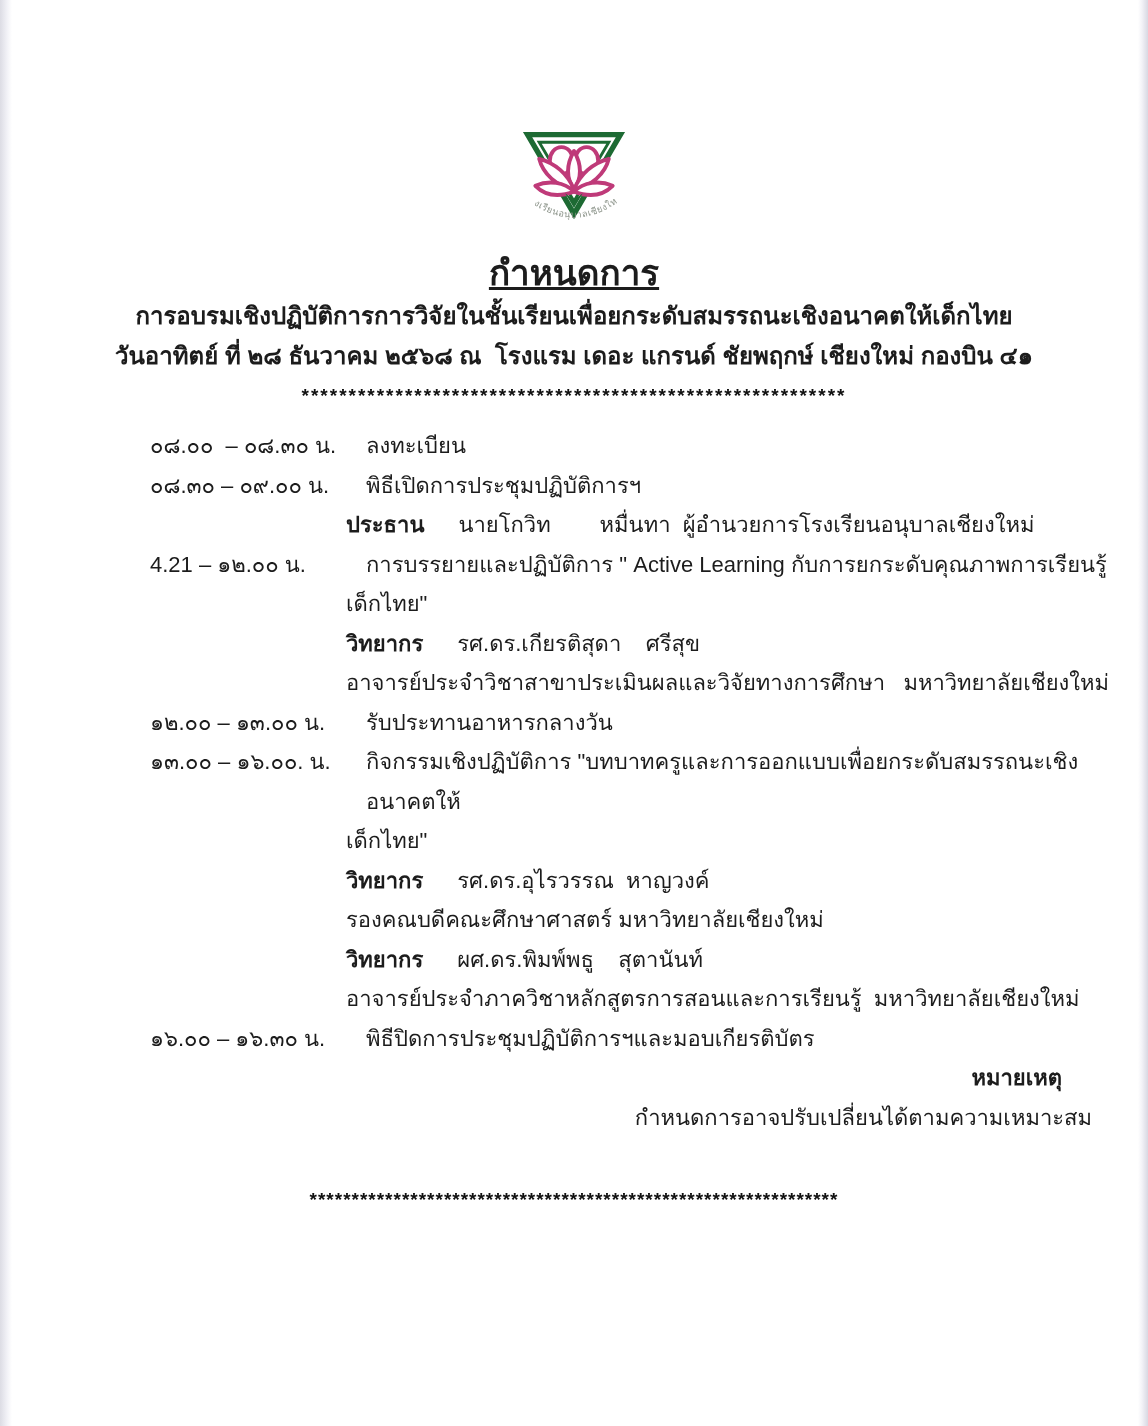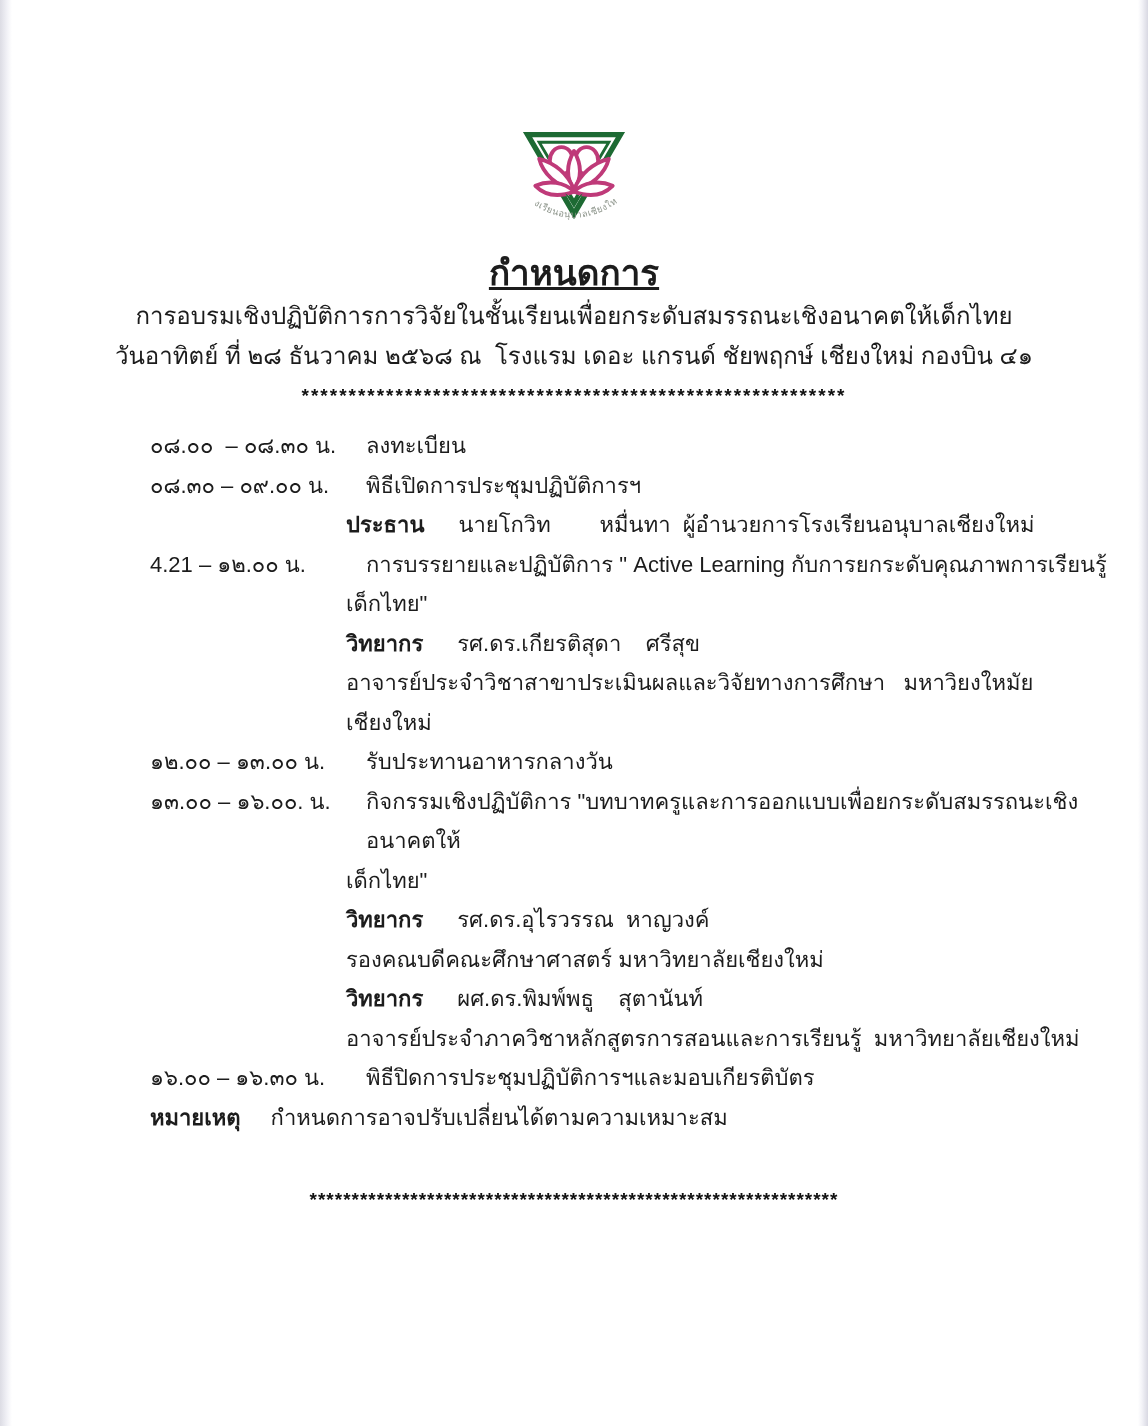--- a/index.html
+++ b/index.html
@@ -18,40 +18,40 @@
     background:linear-gradient(to left,#d8d8e2,#f2f2f7 60%,#ffffff);
   }
   .logo-wrap { text-align:center; padding-top:122px; }
   .logo-wrap svg { display:inline-block; }
   .doc-title {
     text-align:center; font-weight:bold; font-size:35px; line-height:46px;
     margin-top:6px;
     text-decoration:underline;
   }
   .subtitle {
-    text-align:center; font-weight:normal; font-size:24px; line-height:40px;
+    text-align:center; font-weight:bold; font-size:24px; line-height:40px;
     white-space:pre-wrap;
   }
   .divider {
     text-align:center; font-size:19px; letter-spacing:2px; line-height:33px;
     margin-top:3px; font-weight:bold; color:#111;
   }
   .divider.bottom { letter-spacing:1px; margin-top:46px; }
   .schedule { margin-top:14px; padding-left:150px; padding-right:36px; font-size:22px; }
   .sched-row {
     display:flex; align-items:flex-start; min-height:39.5px; line-height:39.5px;
     white-space:pre-wrap;
     gap:20px;
   }
   .sched-row .time { flex:0 0 196px; width:196px; }
   .sched-row.indent { padding-left:196px; }
   .sched-row .lbl { font-weight:bold; margin-right:14px; }
   .note-row {
     display:flex; align-items:flex-end; padding-left:150px; padding-right:56px;
-    font-size:22px; line-height:39.5px; white-space:pre-wrap;
+    font-size:22px; line-height:39.5px; white-space:pre-wrap;flex-direction:column;
   }
   .note-row .note-lbl { font-weight:bold; margin-right:30px; }
 </style>
 </head>
 <body>
 
 <div class="page">
   <div class="edge-left"></div>
   <div class="edge-right"></div>
 
@@ -84,21 +84,21 @@
   <div class="subtitle">วันอาทิตย์ ที่ ๒๘ ธันวาคม ๒๕๖๘ ณ  โรงแรม เดอะ แกรนด์ ชัยพฤกษ์ เชียงใหม่ กองบิน ๔๑</div>
   <div class="divider top">**********************************************************</div>
 
   <div class="schedule">
       <div class="sched-row"><span class="time">๐๘.๐๐  – ๐๘.๓๐ น.</span><span class="txt">ลงทะเบียน</span></div>
       <div class="sched-row"><span class="time">๐๘.๓๐ – ๐๙.๐๐ น.</span><span class="txt">พิธีเปิดการประชุมปฏิบัติการฯ</span></div>
       <div class="sched-row indent"><span class="lbl">ประธาน</span><span class="txt">นายโกวิท        หมื่นทา  ผู้อำนวยการโรงเรียนอนุบาลเชียงใหม่</span></div>
       <div class="sched-row"><span class="time">4.21 – ๑๒.๐๐ น.</span><span class="txt">การบรรยายและปฏิบัติการ " Active Learning กับการยกระดับคุณภาพการเรียนรู้</span></div>
       <div class="sched-row indent"><span class="txt">เด็กไทย"</span></div>
       <div class="sched-row indent"><span class="lbl">วิทยากร</span><span class="txt">รศ.ดร.เกียรติสุดา    ศรีสุข</span></div>
-      <div class="sched-row indent"><span class="txt">อาจารย์ประจำวิชาสาขาประเมินผลและวิจัยทางการศึกษา   มหาวิยงใหมัยเชียงใหม่</span></div>
+      <div class="sched-row indent"><span class="txt">อาจารย์ประจำวิชาสาขาประเมินผลและวิจัยทางการศึกษา   มหาวิทยาลัยเชียงใหม่</span></div>
       <div class="sched-row"><span class="time">๑๒.๐๐ – ๑๓.๐๐ น.</span><span class="txt">รับประทานอาหารกลางวัน</span></div>
       <div class="sched-row"><span class="time">๑๓.๐๐ – ๑๖.๐๐. น.</span><span class="txt">กิจกรรมเชิงปฏิบัติการ "บทบาทครูและการออกแบบเพื่อยกระดับสมรรถนะเชิงอนาคตให้</span></div>
       <div class="sched-row indent"><span class="txt">เด็กไทย"</span></div>
       <div class="sched-row indent"><span class="lbl">วิทยากร</span><span class="txt">รศ.ดร.อุไรวรรณ  หาญวงค์</span></div>
       <div class="sched-row indent"><span class="txt">รองคณบดีคณะศึกษาศาสตร์ มหาวิทยาลัยเชียงใหม่</span></div>
       <div class="sched-row indent"><span class="lbl">วิทยากร</span><span class="txt">ผศ.ดร.พิมพ์พธู    สุตานันท์</span></div>
       <div class="sched-row indent"><span class="txt">อาจารย์ประจำภาควิชาหลักสูตรการสอนและการเรียนรู้  มหาวิทยาลัยเชียงใหม่</span></div>
       <div class="sched-row"><span class="time">๑๖.๐๐ – ๑๖.๓๐ น.</span><span class="txt">พิธีปิดการประชุมปฏิบัติการฯและมอบเกียรติบัตร</span></div>
     </div>
 

